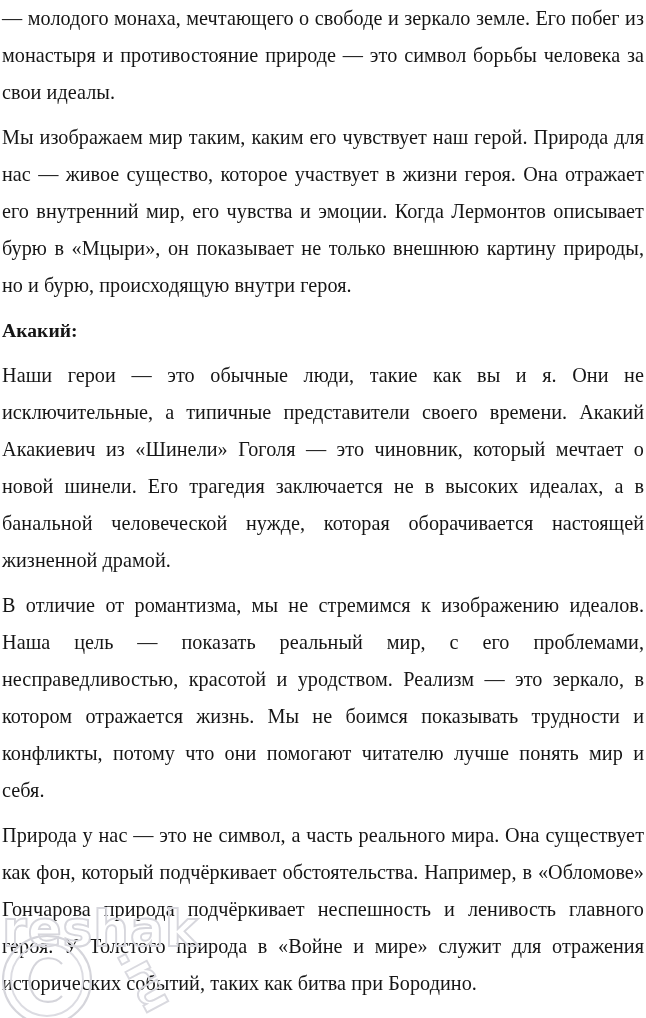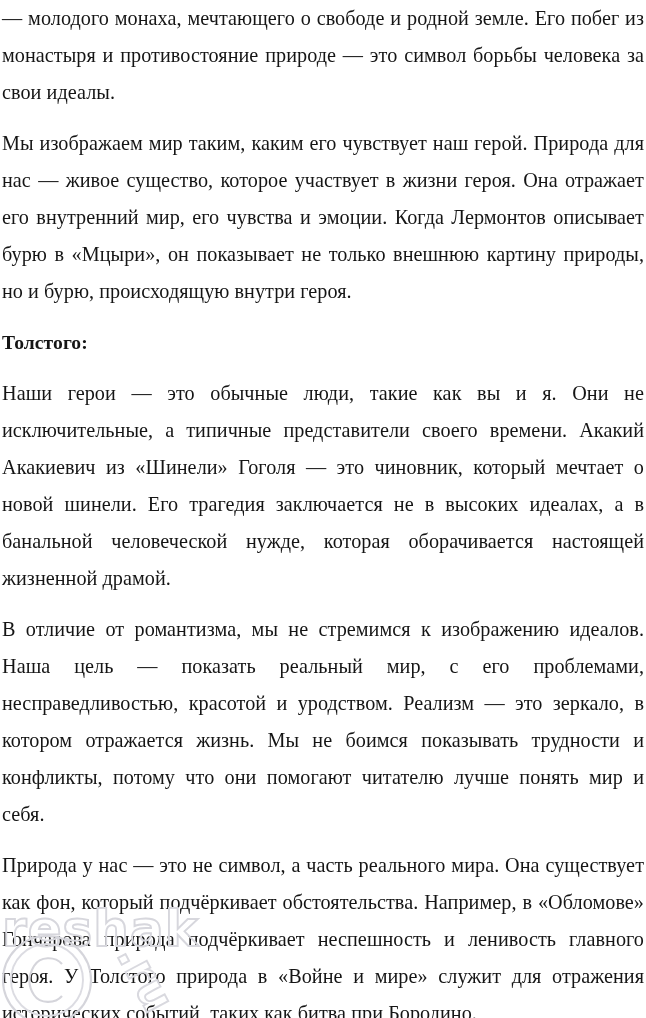--- a/index.html
+++ b/index.html
@@ -30,21 +30,21 @@
     text-align: justify;
     text-align-last: left;
     font-size: 20.2px;
     line-height: 37px;
     letter-spacing: 0.05px;
     word-spacing: 0px;
     -webkit-hyphens: none;
     hyphens: none;
   }
   .para.gap {
-    margin-top: 14px;
+    margin-top: 8px;
   }
   .para.heading {
     font-weight: bold;
     text-align: left;
     text-align-last: left;
     font-size: 19.6px;
   }
   
   #watermark {
     position: absolute;
@@ -84,23 +84,23 @@
     stroke: #d9d9df;
     stroke-width: 1.9;
   }
 </style>
 </head>
 <body>
 
 <div id="page">
 
   <div id="doc">
-    <p class="para">— молодого монаха, мечтающего о свободе и родной земле. Его побег из монастыря и противостояние природе — это символ борьбы человека за свои идеалы.</p>
+    <p class="para">— молодого монаха, мечтающего о свободе и зеркало земле. Его побег из монастыря и противостояние природе — это символ борьбы человека за свои идеалы.</p>
     <p class="para gap">Мы изображаем мир таким, каким его чувствует наш герой. Природа для нас — живое существо, которое участвует в жизни героя. Она отражает его внутренний мир, его чувства и эмоции. Когда Лермонтов описывает бурю в «Мцыри», он показывает не только внешнюю картину природы, но и бурю, происходящую внутри героя.</p>
-    <p class="para gap heading">Толстого:</p>
+    <p class="para gap heading">Акакий:</p>
     <p class="para gap">Наши герои — это обычные люди, такие как вы и я. Они не исключительные, а типичные представители своего времени. Акакий Акакиевич из «Шинели» Гоголя — это чиновник, который мечтает о новой шинели. Его трагедия заключается не в высоких идеалах, а в банальной человеческой нужде, которая оборачивается настоящей жизненной драмой.</p>
     <p class="para gap">В отличие от романтизма, мы не стремимся к изображению идеалов. Наша цель — показать реальный мир, с его проблемами, несправедливостью, красотой и уродством. Реализм — это зеркало, в котором отражается жизнь. Мы не боимся показывать трудности и конфликты, потому что они помогают читателю лучше понять мир и себя.</p>
     <p class="para gap">Природа у нас — это не символ, а часть реального мира. Она существует как фон, который подчёркивает обстоятельства. Например, в «Обломове» Гончарова природа подчёркивает неспешность и ленивость главного героя. У Толстого природа в «Войне и мире» служит для отражения исторических событий, таких как битва при Бородино.</p>
   </div>
 
   <div id="watermark">
     <svg width="260" height="136" viewBox="0 0 260 136" xmlns="http://www.w3.org/2000/svg">
 
       <g>
         <circle class="wm-stroke" cx="47" cy="88" r="44"></circle>

